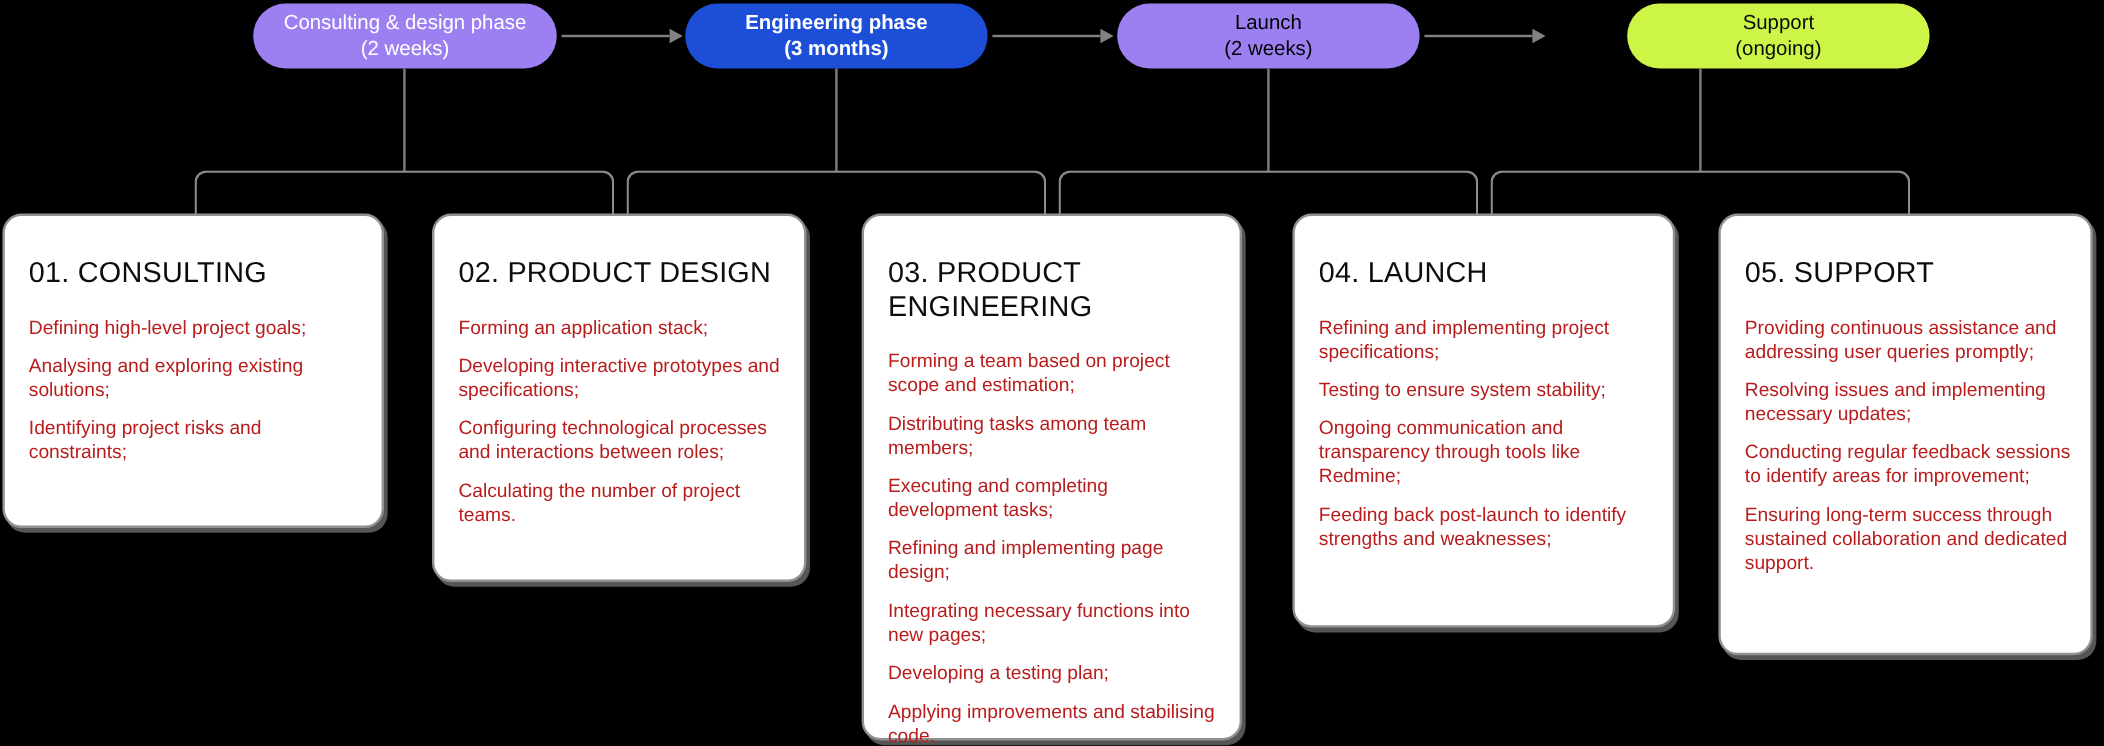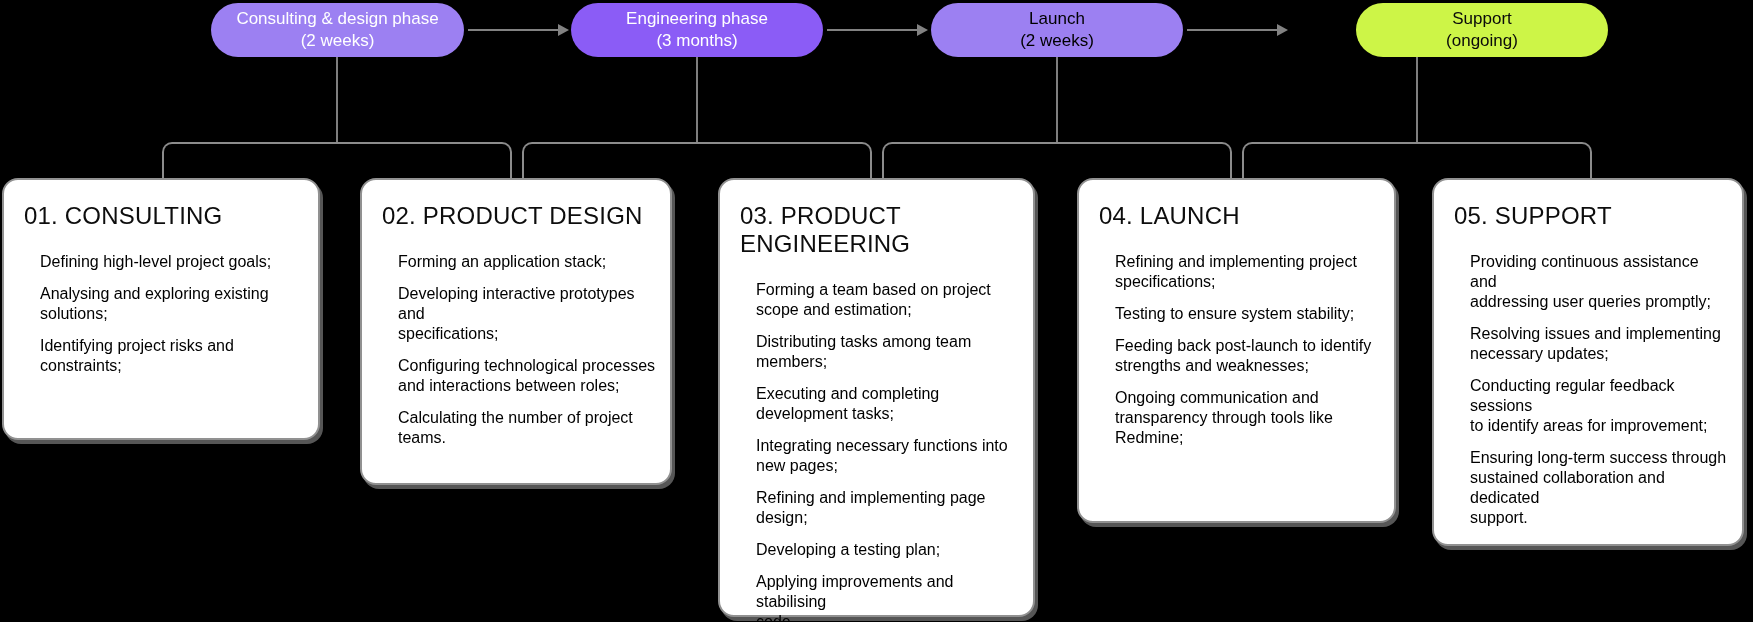--- a/index.html
+++ b/index.html
@@ -29,35 +29,35 @@
     border-radius:10px 10px 0 0;background:transparent;box-sizing:border-box;
   }
   
   .card{
     position:absolute;top:178px;background:#fff;
     border:2px solid #919191;border-radius:16px;box-sizing:border-box;
     box-shadow:3px 4px 0 #565656;
     padding:22px 14px 0 20px;z-index:2;
   }
   .card-title{
-    margin:0 0 22px 0;font-size:24px;font-weight:500;color:#0d0d0d;
+    margin:12px 0 22px 0;font-size:24px;font-weight:500;color:#0d0d0d;
     letter-spacing:.2px;white-space:pre-line;
   }
   .card-item{
-    margin:0 0 12px 16px;font-size:16px;line-height:20px;color:#000000;
+    margin:0 0 12px 0;font-size:16px;line-height:20px;color:#b91c1c;
     white-space:pre-line;
   }
 </style>
 </head>
 <body>
 
 <div class="canvas">
 
   <div class="pill" style="left: 211px; width: 253px; background: rgb(156, 128, 242); color: rgb(255, 255, 255);"><span>Consulting &amp; design phase</span><span>(2 weeks)</span></div>
-  <div class="pill" style="left: 571px; width: 252px; background: #8b5cf6; color: rgb(255, 255, 255);"><span>Engineering phase</span><span>(3 months)</span></div>
+  <div class="pill" style="left: 571px; width: 252px; background: #1d4ed8; color: rgb(255, 255, 255); font-weight: bold;"><span>Engineering phase</span><span>(3 months)</span></div>
   <div class="pill" style="left: 931px; width: 252px; background: rgb(156, 128, 242); color: #000000;"><span>Launch</span><span>(2 weeks)</span></div>
   <div class="pill" style="left: 1356px; width: 252px; background: rgb(205, 245, 71); color: rgb(10, 10, 10);"><span>Support</span><span>(ongoing)</span></div>
 
   <div>
     <div class="arrow-line" style="left:468px;width:90px;"></div>
     <div class="arrow-head" style="left:558px;"></div>
   </div>
   <div>
     <div class="arrow-line" style="left:827px;width:90px;"></div>
     <div class="arrow-head" style="left:917px;"></div>
@@ -98,39 +98,39 @@
   </div>
 
   <div class="card" style="left:718px;width:317px;height:439px;">
     <h2 class="card-title">03. PRODUCT ENGINEERING</h2>
     <p class="card-item">Forming a team based on project
 scope and estimation;</p>
     <p class="card-item">Distributing tasks among team
 members;</p>
     <p class="card-item">Executing and completing
 development tasks;</p>
+    <p class="card-item">Refining and implementing page
+design;</p>
     <p class="card-item">Integrating necessary functions into
 new pages;</p>
-    <p class="card-item">Refining and implementing page
-design;</p>
     <p class="card-item">Developing a testing plan;</p>
     <p class="card-item">Applying improvements and stabilising
 code.</p>
   </div>
 
   <div class="card" style="left:1077px;width:319px;height:345px;">
     <h2 class="card-title">04. LAUNCH</h2>
     <p class="card-item">Refining and implementing project
 specifications;</p>
     <p class="card-item">Testing to ensure system stability;</p>
-    <p class="card-item">Feeding back post-launch to identify
-strengths and weaknesses;</p>
     <p class="card-item">Ongoing communication and
 transparency through tools like
 Redmine;</p>
+    <p class="card-item">Feeding back post-launch to identify
+strengths and weaknesses;</p>
   </div>
 
   <div class="card" style="left:1432px;width:312px;height:368px;">
     <h2 class="card-title">05. SUPPORT</h2>
     <p class="card-item">Providing continuous assistance and
 addressing user queries promptly;</p>
     <p class="card-item">Resolving issues and implementing
 necessary updates;</p>
     <p class="card-item">Conducting regular feedback sessions
 to identify areas for improvement;</p>

